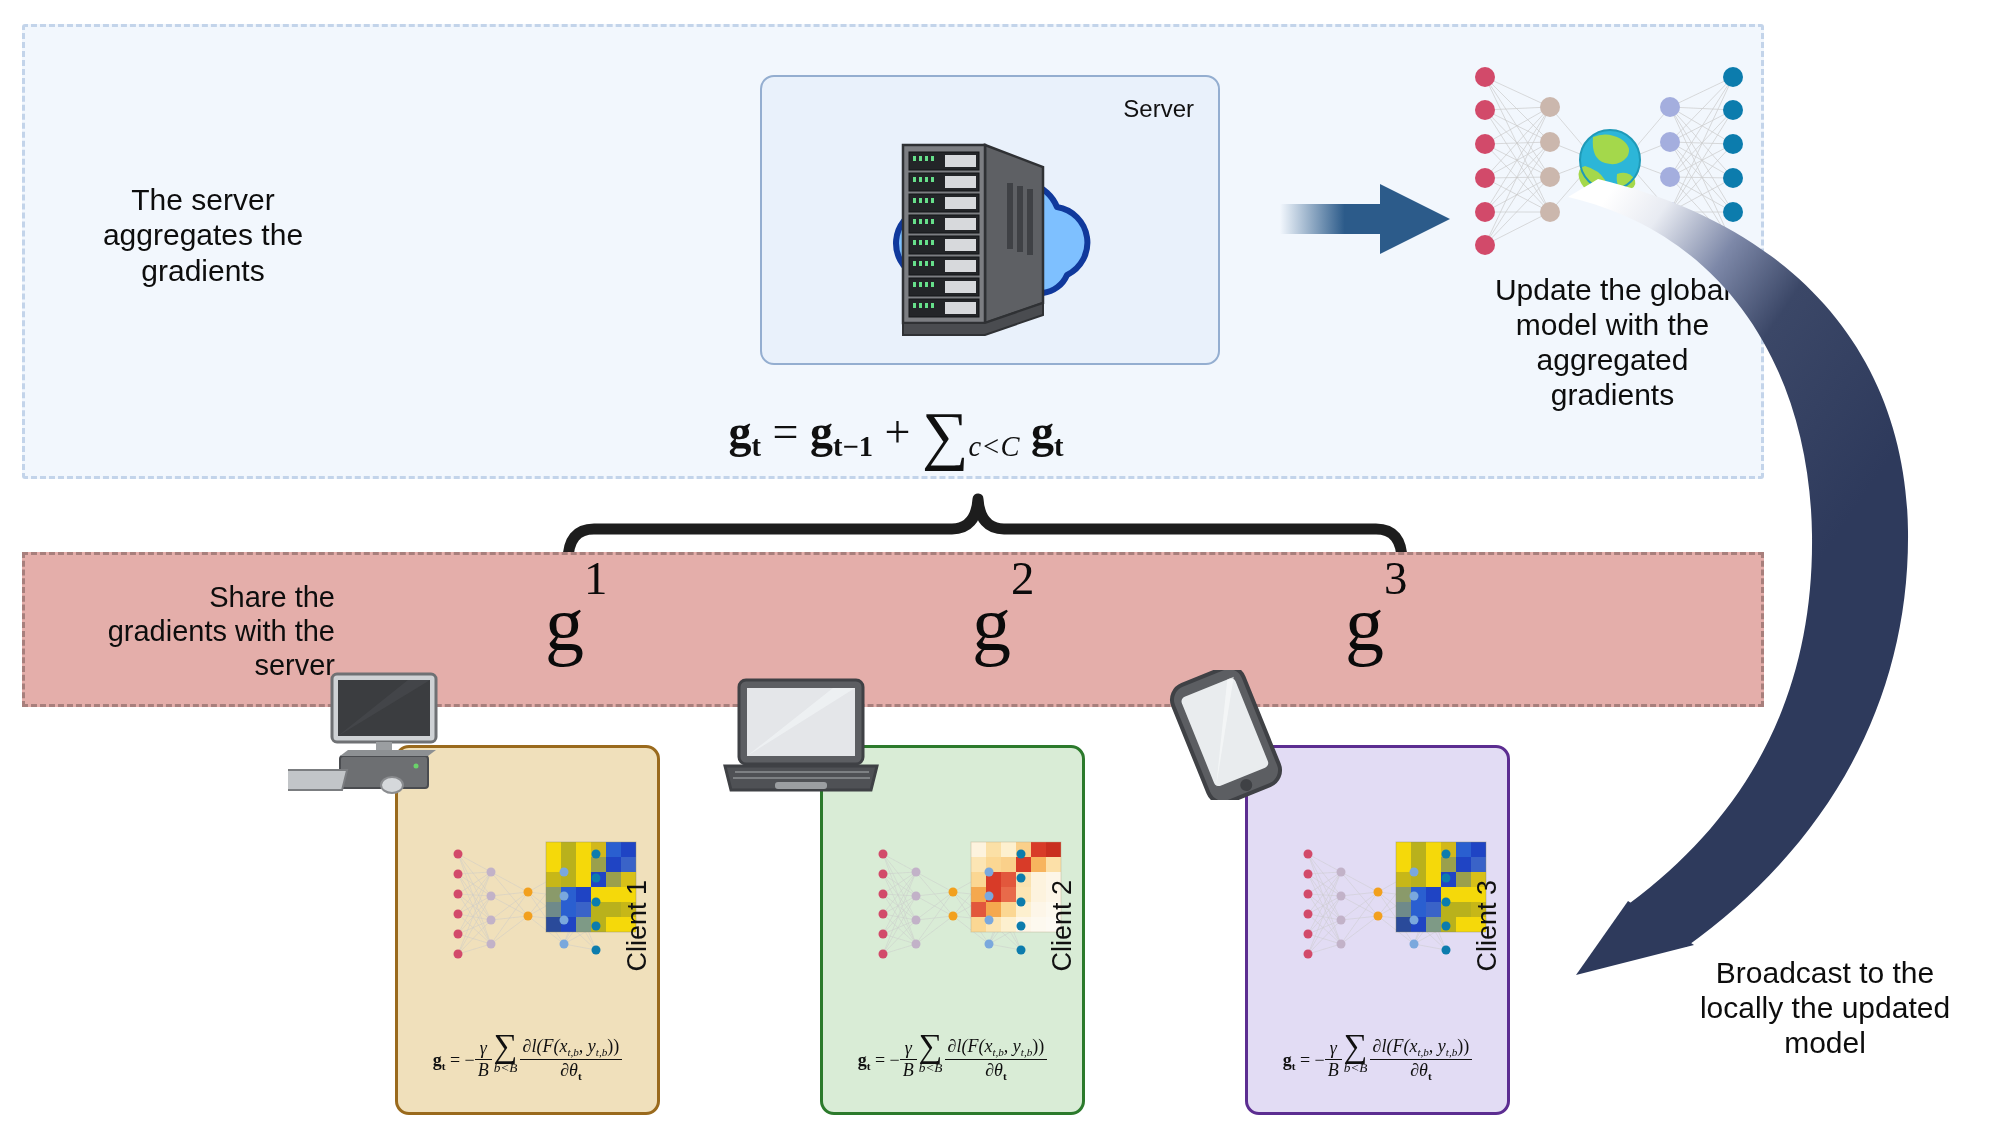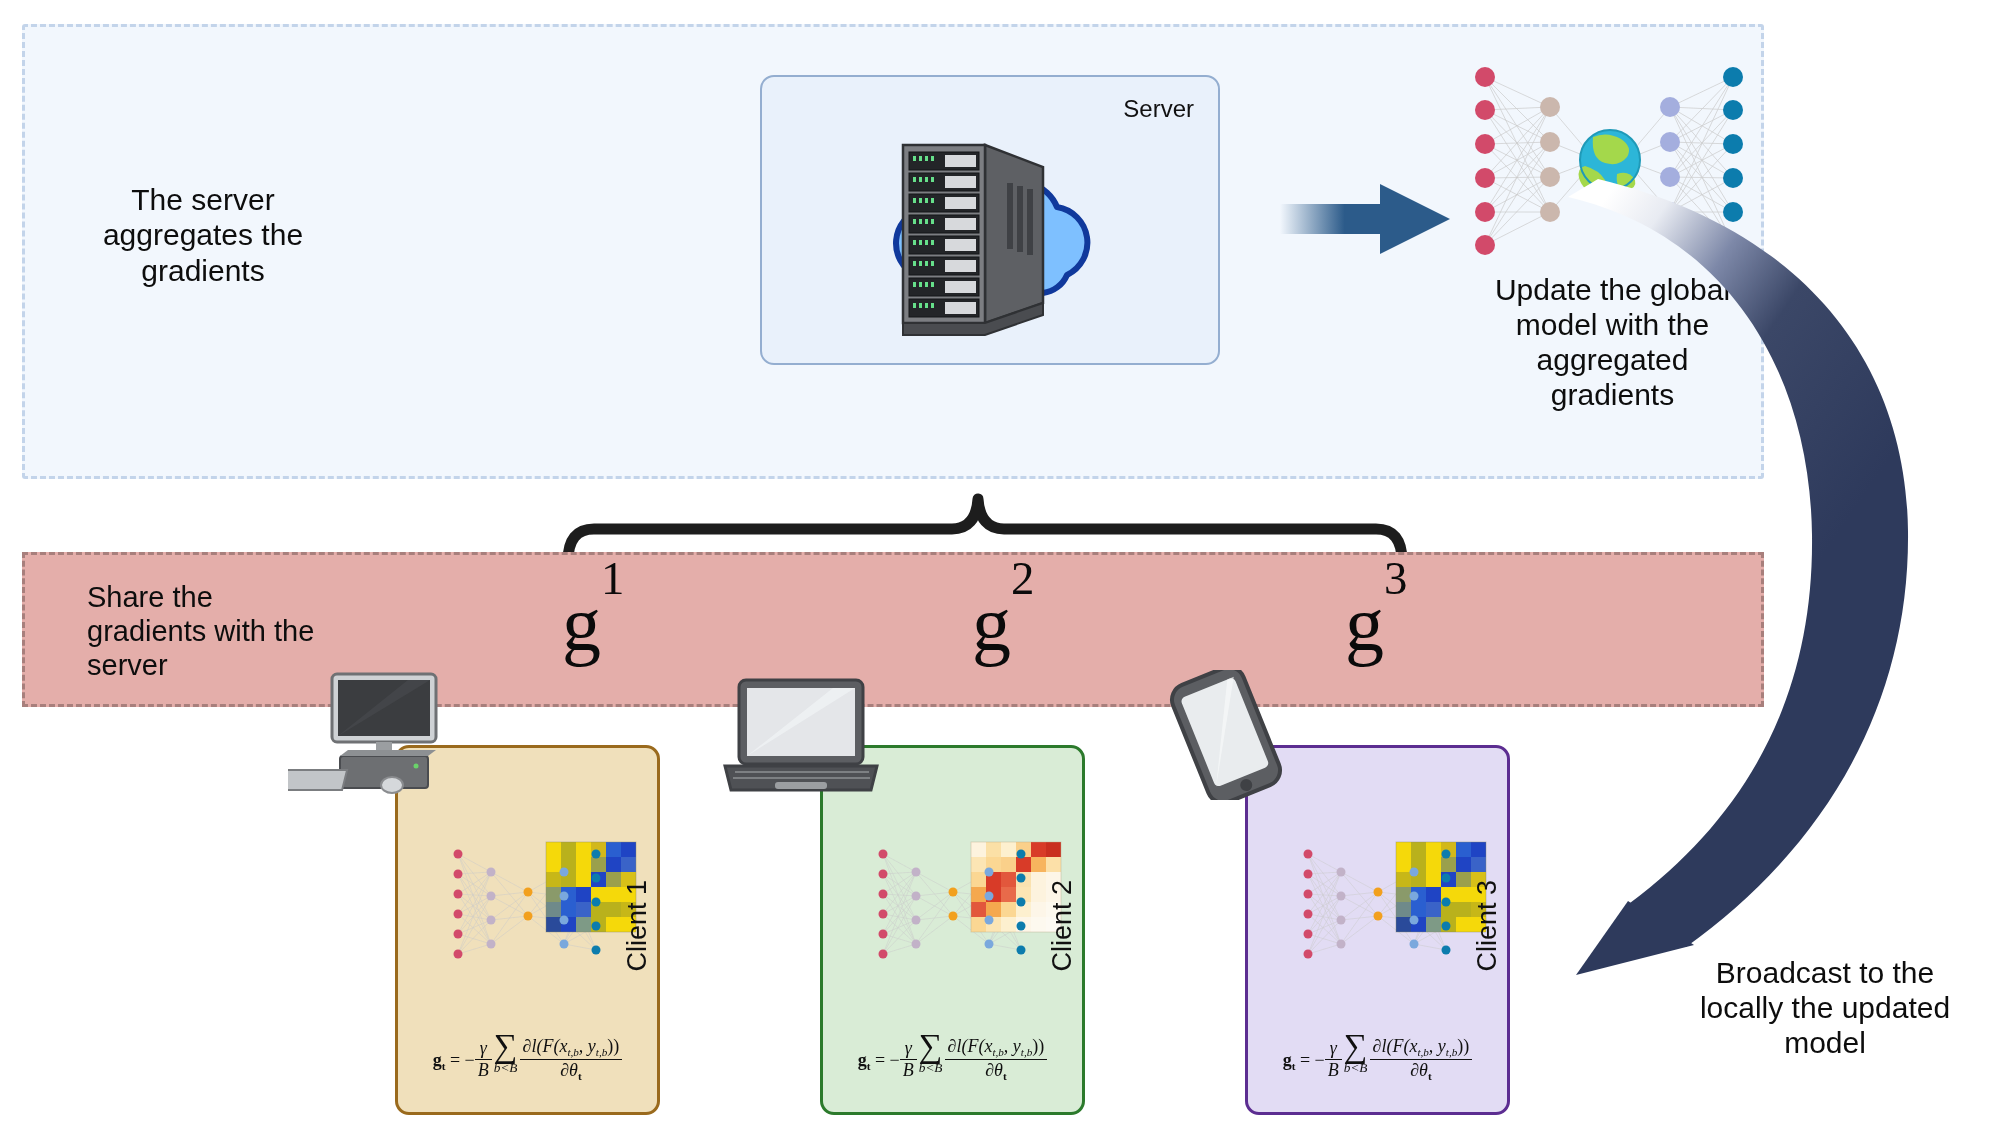--- a/index.html
+++ b/index.html
@@ -57,29 +57,29 @@
 
   
   .brace{position:absolute;left:560px;top:485px;width:850px;height:85px;}
 
   
   .share-bar{
     position:absolute;left:22px;top:552px;width:1742px;height:155px;
     background:#e4aeaa;border:3px dashed #a87f7c;box-sizing:border-box;
   }
   .share-text{
-    position:absolute;left:62px;top:26px;width:248px;text-align:left;
+    position:absolute;left:62px;top:26px;width:248px;text-align:right;
     font-size:29px;line-height:1.17;color:#0d0d0d;
   }
   .gsym{
     position:absolute;top:24px;font-family:"Liberation Serif",serif;
     font-size:78px;color:#0b0b0b;
   }
   .gsym sup{font-size:0.60em;top:-0.62em;position:relative;}
-  .g1{left:520px;margin-left:17px;} .g2{left:930px;margin-left:17px;} .g3{left:1320px;}
+  .g1{left:520px;} .g2{left:930px;margin-left:17px;} .g3{left:1320px;}
 
   
   .train-text{
     position:absolute;left:78px;top:820px;width:272px;text-align:center;
     font-size:30px;line-height:1.17;color:#0d0d0d;
   }
 
   
   .client{
     position:absolute;top:745px;width:265px;height:370px;
@@ -278,20 +278,28 @@
           <path d="M128,75 q14,-6 28,2 q12,8 6,18 q-8,10 -22,6 q-14,-4 -12,-26 Z" fill="#a4d84b"></path>
           <path d="M120,104 q14,4 20,14 q4,10 -8,12 q-14,0 -18,-14 q-2,-10 6,-12 Z" fill="#a4d84b"></path>
           <path d="M152,112 q12,-4 18,6 q2,8 -8,10 q-12,0 -10,-16 Z" fill="#a4d84b"></path>
           <circle cx="145" cy="98" r="30" fill="none" stroke="#1f9ab8" stroke-width="2"></circle>
         </g>
       </svg>
     </div>
 
     <div class="update-text">Update the global model with the aggregated gradients</div>
 
+    <div class="agg-formula">
+      <span class="mbf">g</span><span class="sub mbf">t</span>
+      <span>=</span>
+      <span class="mbf">g</span><span class="sub mbf">t−1</span>
+      <span>+</span>
+      <span class="big-sum">∑</span><span class="sub-it">c&lt;C</span>
+      <span class="mbf">g</span><span class="sub mbf">t</span>
+    </div>
   </div>
 
   <div class="brace">
     <svg viewBox="0 0 850 85" width="850" height="85">
       <path d="M8,82 q0,-32 26,-32 L392,50 q24,0 26,-30 q2,30 26,30 L816,50 q26,0 26,32" fill="none" stroke="#1d1d1d" stroke-width="11" stroke-linecap="round" stroke-linejoin="round" transform="translate(0,-6)"></path>
     </svg>
   </div>
 
   <div class="share-bar">
     <div class="share-text">Share the gradients with the server</div>

